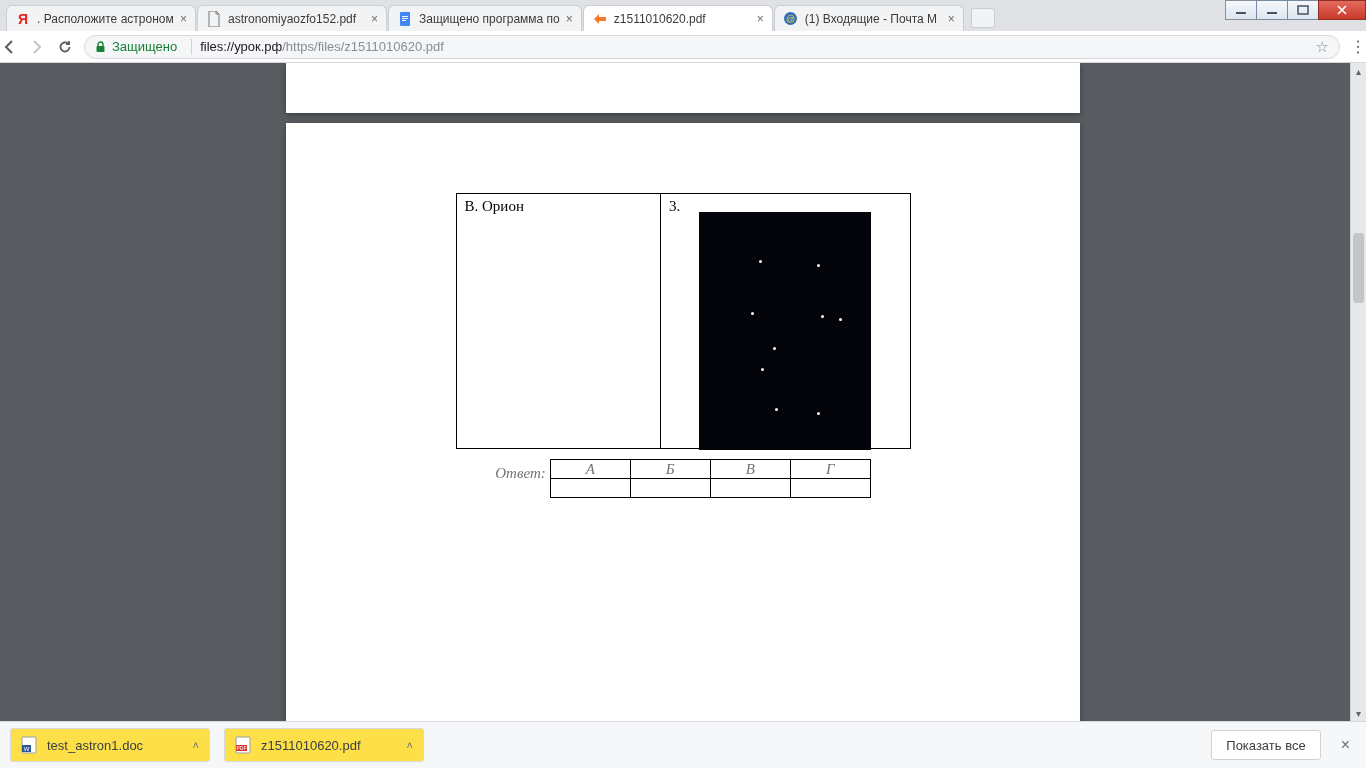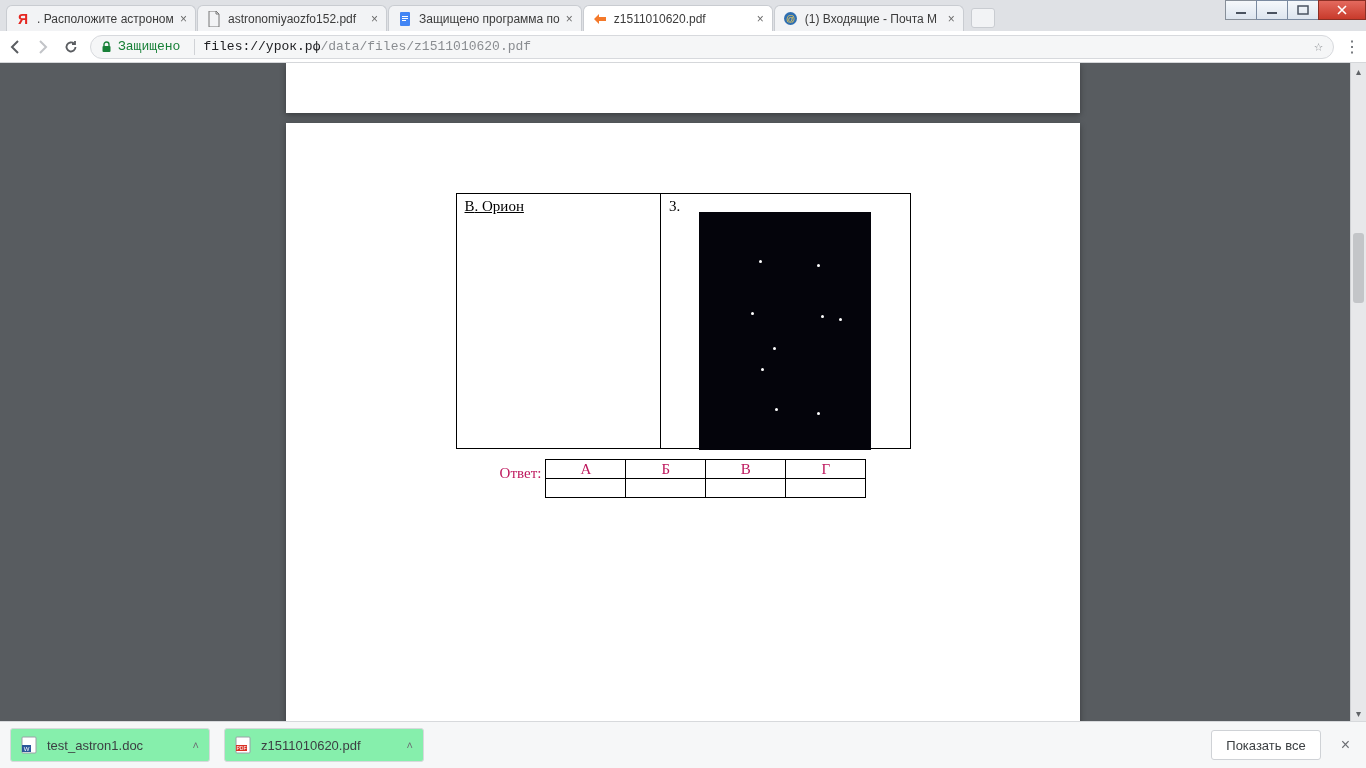--- a/index.html
+++ b/index.html
@@ -34,21 +34,21 @@
   .tab .label { flex:1; white-space:nowrap; overflow:hidden; text-overflow:ellipsis; }
   .tab .tab-x { font-size:12px; color:#6b6b6b; margin-left:6px; cursor:pointer; }
   .newtab {
     width:24px; height:20px; background:#f2f3f5; border:1px solid #c9ccd1;
     border-radius:3px; margin-left:6px; margin-bottom:3px;
   }
 
   
   .toolbar {
     height:32px; background:#ffffff; border-bottom:1px solid #d5d7da;
-    display:flex; align-items:center; padding:0 6px; gap:10px;font-family:Liberation Mono, monospace;
+    display:flex; align-items:center; padding:0 0; gap:10px;
   }
   .nav-icn { width:18px; height:18px; display:flex; align-items:center; justify-content:center; color:#5a5d61;}
   .nav-icn.disabled { color:#b9bbbf; }
   .addr {
     flex:1; height:24px; border:1px solid #d7d9dd; border-radius:14px;
     display:flex; align-items:center; padding:0 10px; font-size:13px; color:#202124;
     background:#f5f6f7;
   }
   .addr .secure { color:#188038; display:flex; align-items:center; gap:6px; margin-right:6px; }
   .addr .secure .lock { width:11px; height:12px; }
@@ -82,55 +82,56 @@
   }
   .page.top { top:0; height:50px; }
   .page.main { top:60px; min-height:720px; padding:70px 74px 30px; }
 
   
   table.match {
     border-collapse:collapse; width:455px; margin:0 auto 10px;
     font-family:"Times New Roman",serif; font-size:15px; color:#000;
   }
   table.match td { border:1px solid #000; vertical-align:top; padding:4px 8px; }
-  table.match td.left { width:205px; height:255px;text-decoration:underline; }
+  table.match td.left { width:205px; height:255px; }
   table.match td.right { width:250px; height:255px; position:relative; }
   table.match tr.short td { height:210px; }
   .star-img {
     position:absolute; top:18px; left:38px; width:172px; height:238px;
     background:#04040b;
   }
   tr.short .star-img { height:186px; }
   .star-img .s {
     position:absolute; width:3px; height:3px; background:#fff; border-radius:50%;
   }
   .star-img .s.big { width:5px; height:5px; box-shadow:0 0 3px #fff; }
 
   
   .answer {
     display:flex; justify-content:center; align-items:flex-start;
-    font-family:"Times New Roman",serif; font-size:15px; color:#be185d;
+    font-family:"Times New Roman",serif; font-size:15px; color:#737373;
     margin-top:4px;
+    font-style:italic;
   }
   .answer .lbl { padding-top:6px; margin-right:4px; }
   table.ans { border-collapse:collapse; }
   table.ans td {
     border:1px solid #000; width:80px; height:19px; text-align:center;
     font-family:"Times New Roman",serif; font-size:15px;
   }
 
   
   .dlbar {
     position:absolute; left:0; right:0; bottom:0; height:47px;
     background:#f6f7f8; border-top:1px solid #d7d9dc;
     display:flex; align-items:center; padding:0 10px; gap:14px;
     font-size:13px; color:#3c4043;
   }
   .dlitem {
-    height:34px; border:1px solid #d7d9dc; border-radius:3px; background:#86efac;
+    height:34px; border:1px solid #d7d9dc; border-radius:3px; background:#fde047;
     display:flex; align-items:center; padding:0 10px; gap:10px; min-width:200px;
   }
   .dlitem .ficon { width:16px; height:18px; }
   .dlitem .chev { margin-left:auto; color:#6b6e73; font-size:11px; }
   .dl-spacer { flex:1; }
   .showall {
     height:30px; padding:0 14px; border:1px solid #cfd2d6; border-radius:3px;
     background:#fff; font-size:13px; color:#3c4043;
   }
   .dlclose { font-size:16px; color:#6b6e73; padding:0 6px; }
@@ -235,21 +236,21 @@
   <div class="addr">
     <span class="secure">
       <svg class="lock" viewBox="0 0 11 12">
           <rect x="1.5" y="5" width="8" height="6" rx="1" fill="#188038"></rect>
           <path d="M3 5V3.5a2.5 2.5 0 0 1 5 0V5" fill="none" stroke="#188038" stroke-width="1.4"></path>
         </svg>
       <span>Защищено</span>
     </span>
     <span class="sep"></span>
     <span class="url-host">files://урок.рф</span>
-      <span class="url-path">/data/files/z1511010620.pdf</span>
+      <span class="url-path">/https/files/z1511010620.pdf</span>
     <span class="star">☆</span>
   </div>
   <div class="kebab">⋮</div>
 </div>
 
 <div class="viewer">
 
   <div class="page top"></div>
 
   <div class="page main">

